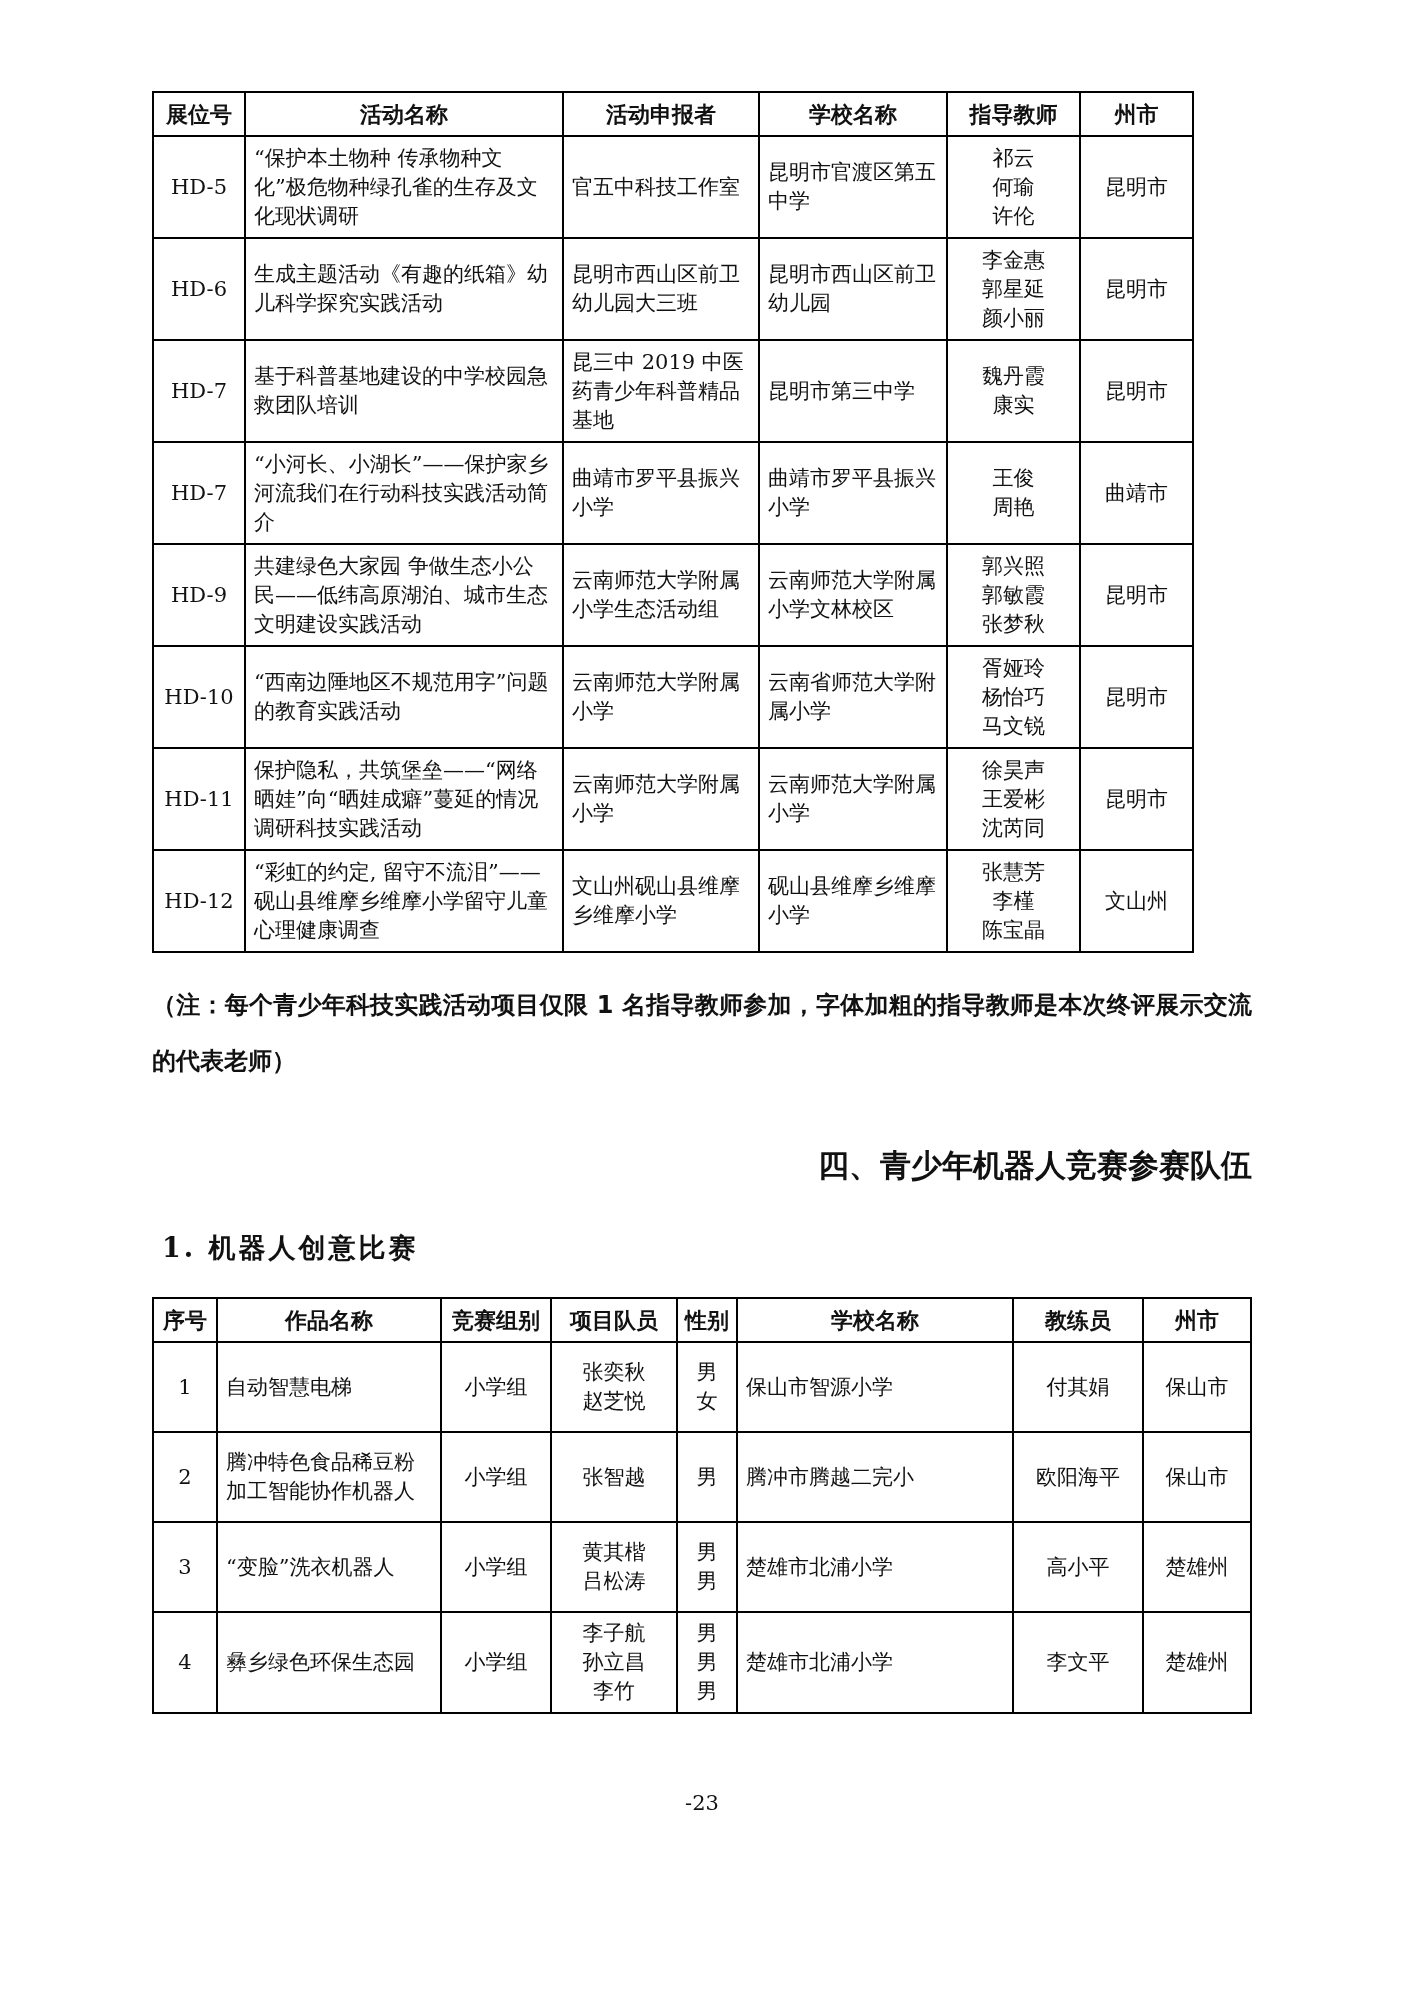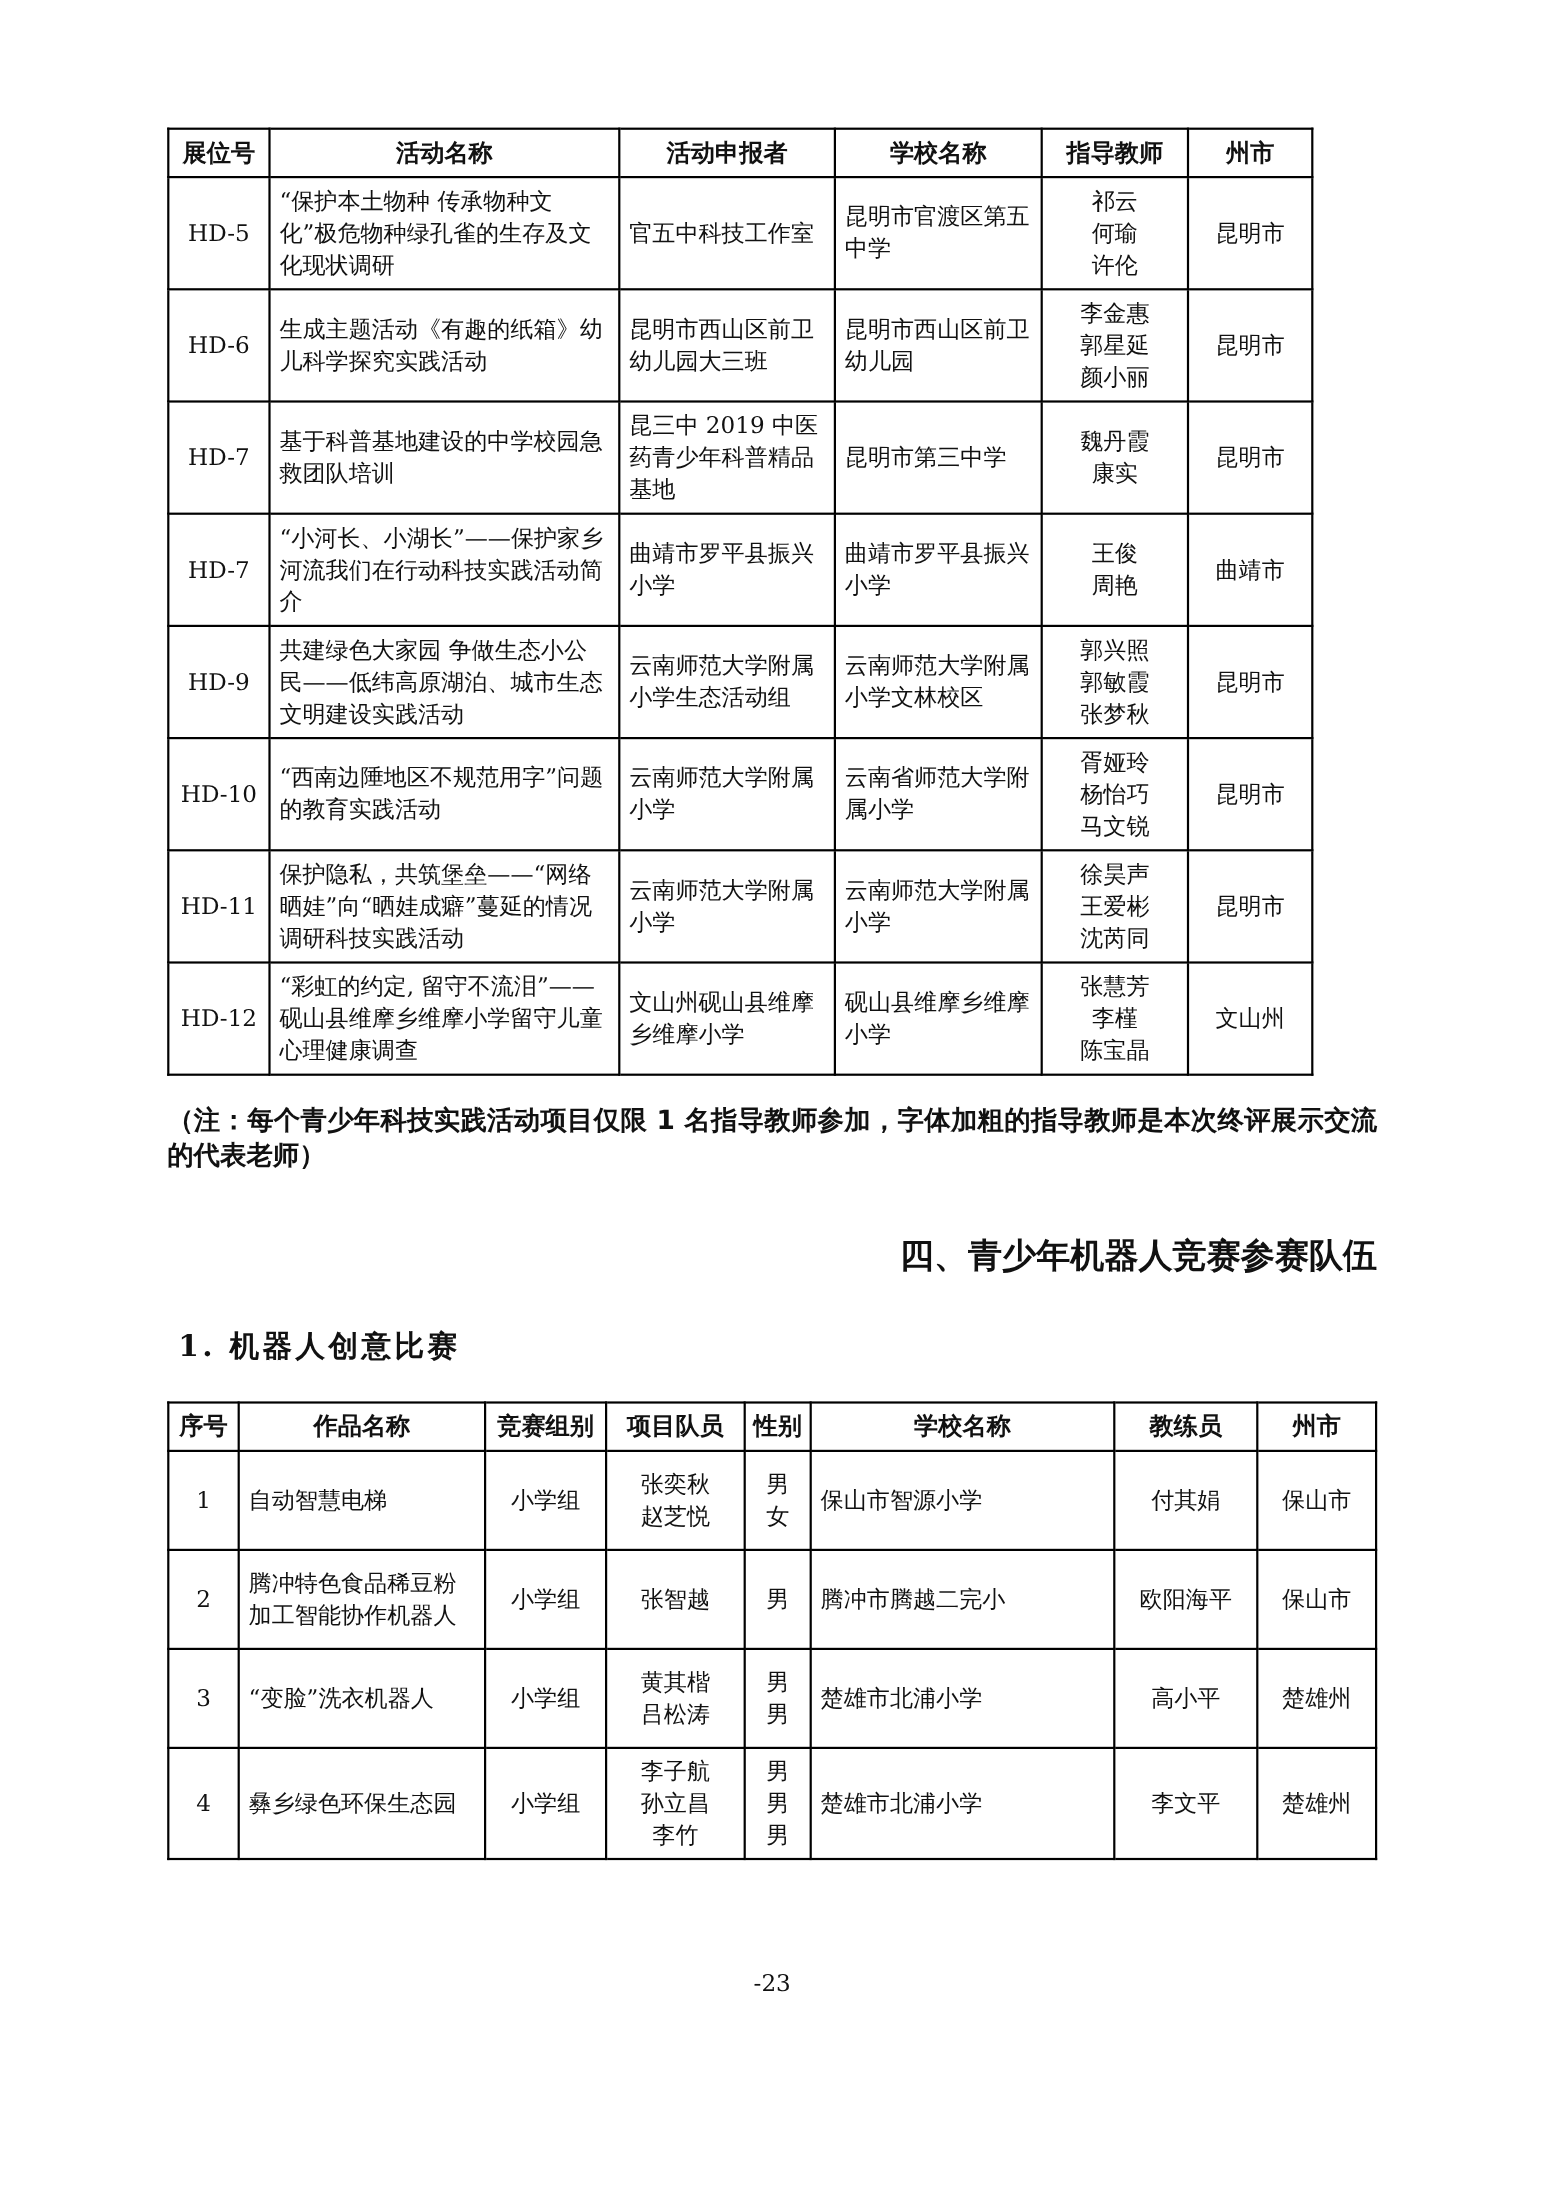--- a/index.html
+++ b/index.html
@@ -1,21 +1,21 @@
 <!DOCTYPE html>
 <html><head>
 <meta charset="utf-8">
 <style>
   html,body{margin:0;padding:0;}
   body{
     width:1414px;height:2000px;background:#ffffff;color:#111;
     font-family:"DejaVu Serif","Liberation Serif",serif;
     overflow:hidden;position:relative;
   }
-  .content{width:1100px;margin-left:152px;padding-top:116px;}
+  .content{width:1100px;margin-left:152px;padding-top:91px;}
   table{border-collapse:collapse;table-layout:fixed;}
   #table1{width:1040px;}
   #table2{width:1098px;}
   th,td{
     border:2px solid #000;
     font-size:21px;line-height:29px;
     padding:6px 8px;vertical-align:middle;
     word-break:break-all;
   }
   th{font-weight:bold;text-align:center;font-size:22px;height:34px;padding:4px 2px;}
@@ -37,21 +37,21 @@
   #table2 col.c-group{width:110px;}
   #table2 col.c-members{width:126px;}
   #table2 col.c-gender{width:60px;}
   #table2 col.c-school2{width:276px;}
   #table2 col.c-coach{width:130px;}
   #table2 col.c-city2{width:108px;}
   #table2 td{height:76px;}
   .note{
     width:1100px;
     font-family:"DejaVu Sans","Liberation Sans",sans-serif;
-    font-weight:bold;font-size:24px;line-height:32px;text-align:justify;
+    font-weight:bold;font-size:24px;line-height:56px;text-align:justify;
   }
   .section-heading{
     margin-top:56px;
     font-family:"DejaVu Sans","Liberation Sans",sans-serif;
     font-weight:bold;font-size:31px;line-height:40px;text-align:right;
   }
   .subsection-heading{
     margin-top:46px;margin-left:10px;
     font-size:27px;line-height:34px;letter-spacing:3px;
   }

